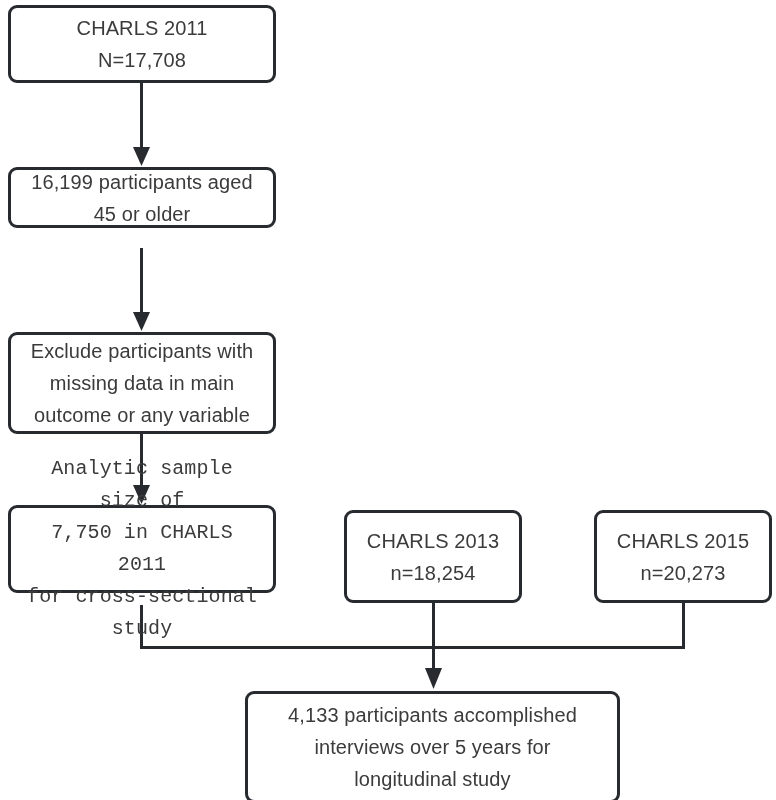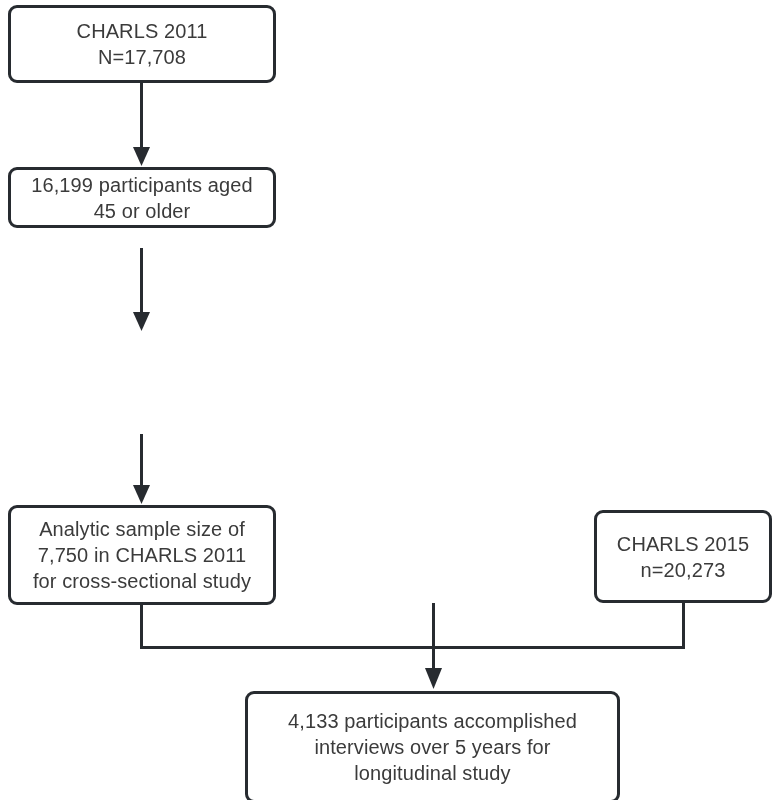--- a/index.html
+++ b/index.html
@@ -32,31 +32,31 @@
     border-radius: 9px;
     background: #ffffff;
     display: flex;
     align-items: center;
     justify-content: center;
     text-align: center;
   }
   .node-text {
     display: block;
     font-size: 20px;
-    line-height: 26px;
+    line-height: 32px;
     color: #3b3b3b;
     letter-spacing: 0.1px;
     white-space: pre-line;
     padding: 0 10px;
   }
   
   #node-charls-2011      { left: 8px;   top: 5px;   width: 268px; height: 78px; }
   #node-aged-45          { left: 8px;   top: 167px; width: 268px; height: 61px; }
   #node-exclude-missing  { left: 8px;   top: 332px; width: 268px; height: 102px; }
-  #node-analytic-sample  { left: 8px;   top: 505px; width: 268px; height: 100px; }
+  #node-analytic-sample  { left: 8px;   top: 505px; width: 268px; height: 88px; font-family: Liberation Mono, monospace; }
   #node-charls-2013      { left: 344px; top: 510px; width: 178px; height: 93px; }
   #node-charls-2015      { left: 594px; top: 510px; width: 178px; height: 93px; }
   #node-longitudinal     { left: 245px; top: 691px; width: 375px; height: 112px; }
 </style>
 </head>
 <body>
 
 <div id="flow-root">
 
   <svg class="connector-layer" viewBox="0 0 776 800">
@@ -86,27 +86,36 @@
   <div class="node-box" id="node-charls-2011">
     <span class="node-text">CHARLS 2011
 N=17,708</span>
   </div>
 
   <div class="node-box" id="node-aged-45">
     <span class="node-text">16,199 participants aged
 45 or older</span>
   </div>
 
+  <div class="node-box" id="node-exclude-missing">
+    <span class="node-text">Exclude participants with
+missing data in main
+outcome or any variable</span>
+  </div>
 
   <div class="node-box" id="node-analytic-sample">
     <span class="node-text">Analytic sample size of
 7,750 in CHARLS 2011
 for cross-sectional study</span>
   </div>
 
+  <div class="node-box" id="node-charls-2013">
+    <span class="node-text">CHARLS 2013
+n=18,254</span>
+  </div>
 
   <div class="node-box" id="node-charls-2015">
     <span class="node-text">CHARLS 2015
 n=20,273</span>
   </div>
 
   <div class="node-box" id="node-longitudinal">
     <span class="node-text">4,133 participants accomplished
 interviews over 5 years for
 longitudinal study</span>

